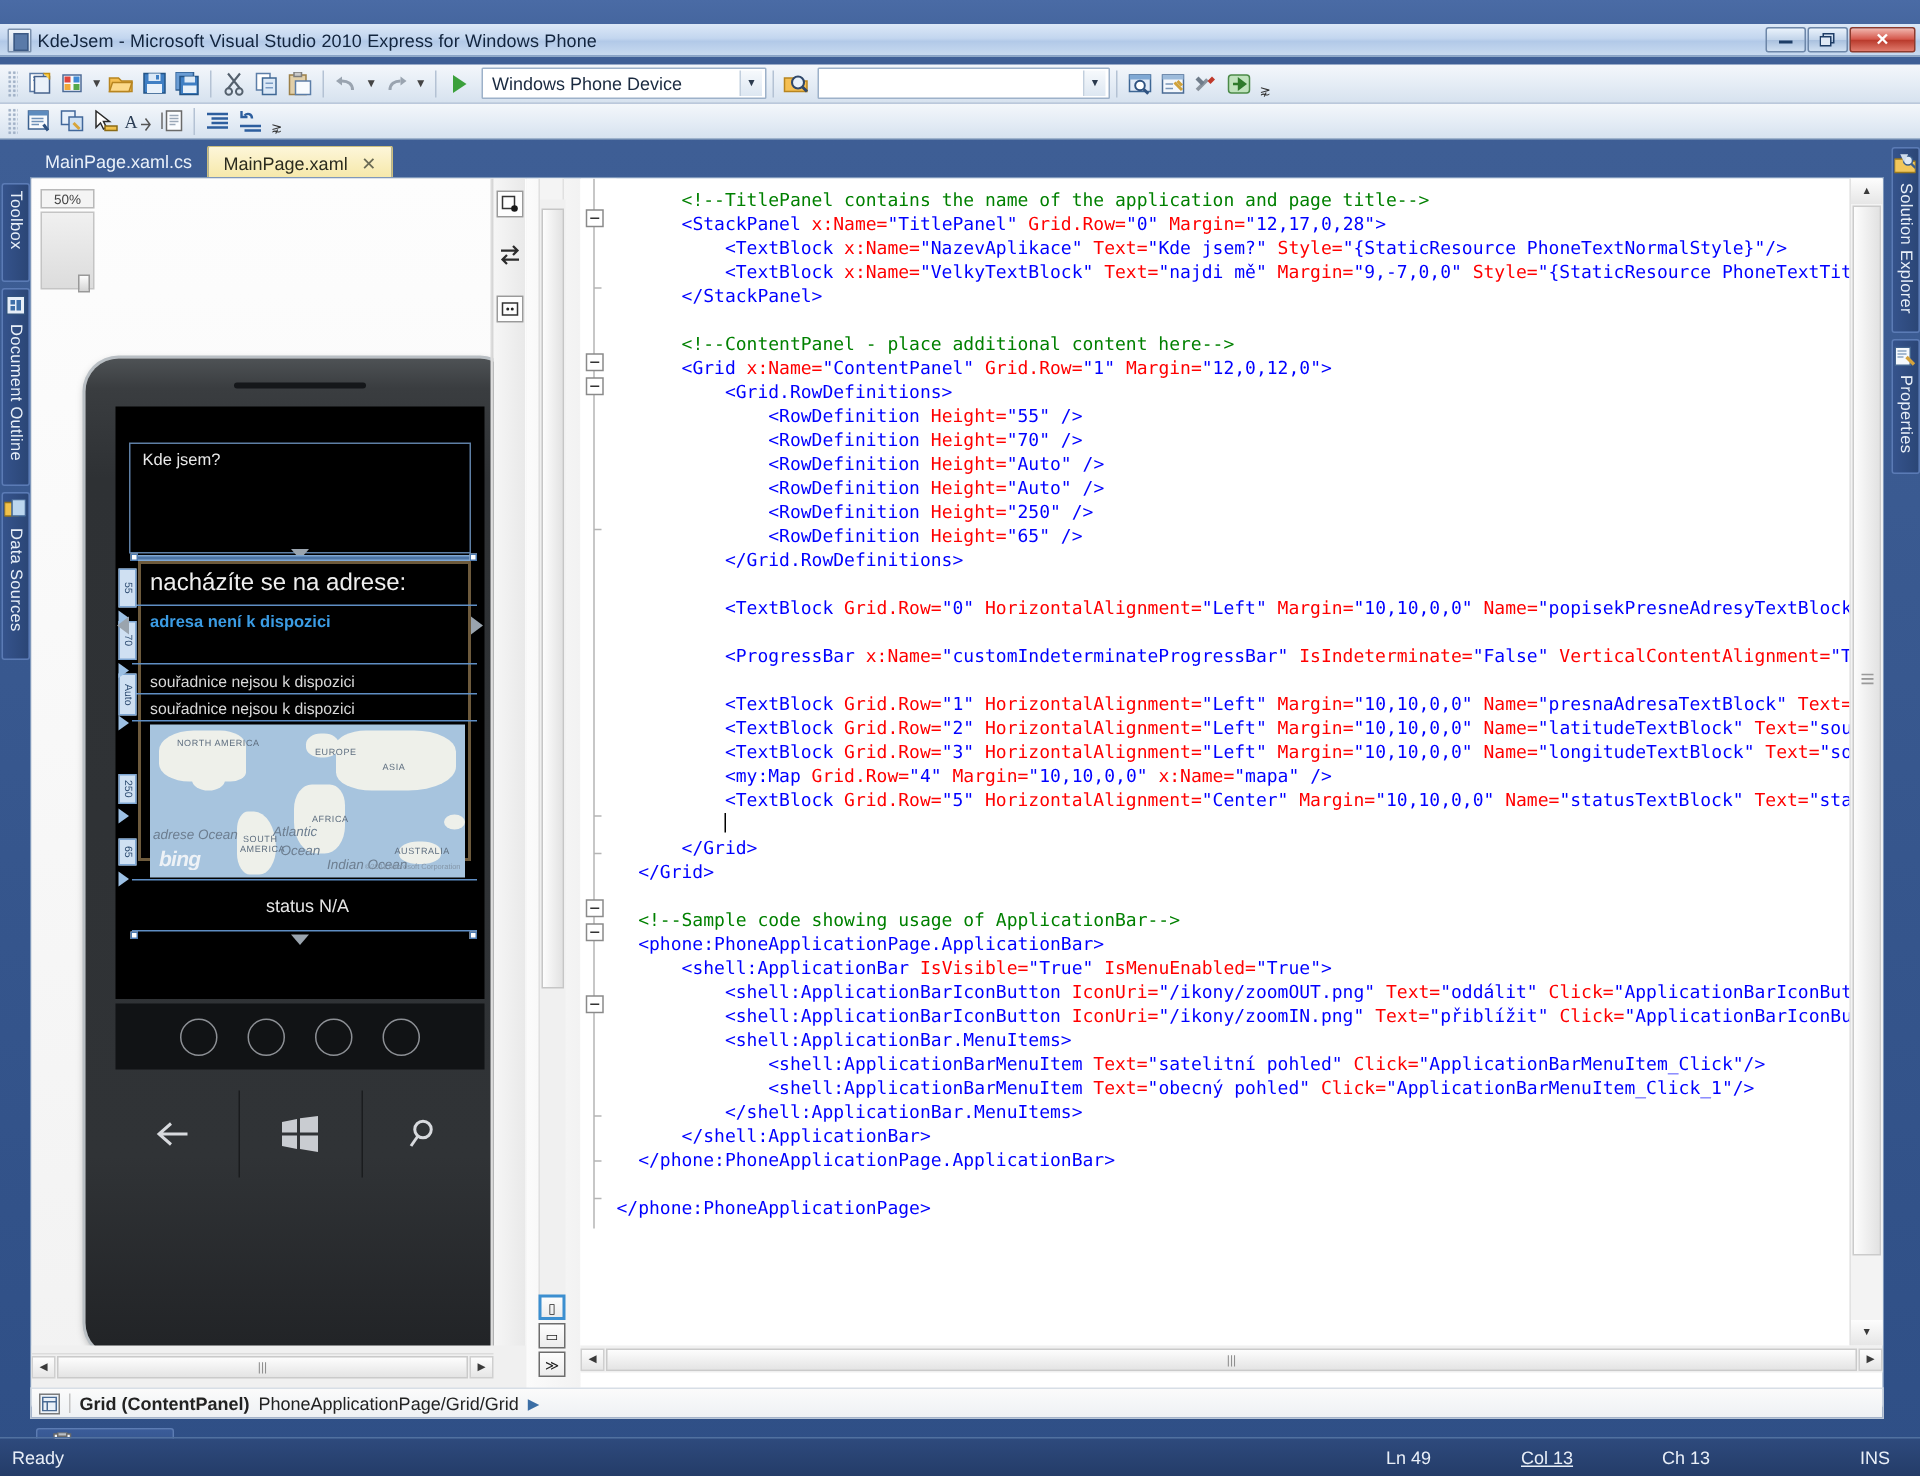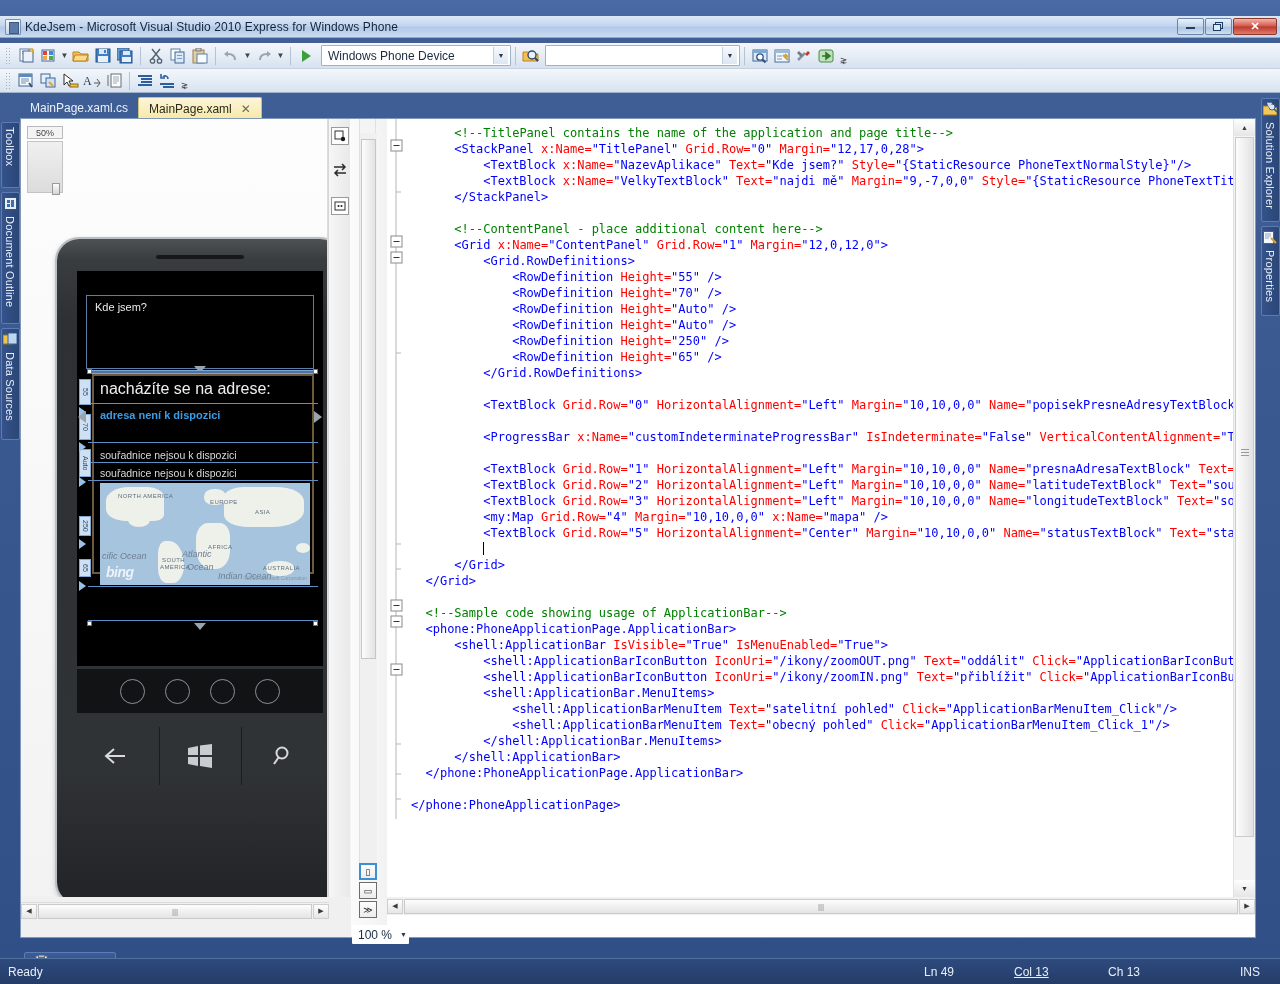--- a/index.html
+++ b/index.html
@@ -708,30 +708,31 @@
                 <div class="land" style="left:196px;top:60px;width:14px;height:10px;border-radius:50%;"></div>
 
                 <span class="maplbl" style="left:18px;top:10px;">NORTH AMERICA</span>
                 <span class="maplbl" style="left:110px;top:16px;">EUROPE</span>
                 <span class="maplbl" style="left:155px;top:26px;">ASIA</span>
                 <span class="maplbl" style="left:108px;top:61px;">AFRICA</span>
                 <span class="maplbl" style="left:62px;top:74px;">SOUTH</span>
                 <span class="maplbl" style="left:60px;top:81px;">AMERICA</span>
                 <span class="maplbl" style="left:163px;top:82px;">AUSTRALIA</span>
 
-                <span class="ocean" style="left:2px;top:68px;">cific Ocean</span>
+                <span class="ocean" style="left:2px;top:68px;">adrese Ocean</span>
                 <span class="ocean" style="left:82px;top:66px;">Atlantic</span>
                 <span class="ocean" style="left:87px;top:79px;">Ocean</span>
                 <span class="ocean" style="left:118px;top:88px;">Indian Ocean</span>
 
                 <span id="bing">bing</span>
                 <span id="mapcredit">©2011 Microsoft Corporation</span>
               </div>
 
               <div class="cpline" style="top:210px;"></div>
+              <div id="statusrow">status N/A</div>
               <div class="cpline" style="top:244px;"></div>
             </div>
 
             <div class="rowruler" style="left:2px;top:108px;height:26px;">55</div>
             <div class="rowruler" style="left:2px;top:143px;height:26px;">70</div>
             <div class="rowruler" style="left:2px;top:178px;height:28px;">Auto</div>
             <div class="rowarrow" style="left:2px;top:136px;"></div>
             <div class="rowarrow" style="left:2px;top:171px;"></div>
             <div class="rowarrow" style="left:2px;top:206px;"></div>
             <div class="rowruler" style="left:2px;top:245px;height:20px;">250</div>
@@ -861,20 +862,32 @@
       <div class="sbthumb">|||</div>
       <div class="sbbtn">▶</div>
     </div>
   </div>
 
   <div class="combo" style="position:absolute;left:352px;bottom:40px;width:57px;height:19px;background:#fff;border:none;">
     <span class="cv">100 %</span>
     <span style="font-size:7px;color:#2b3a4d;">▼</span>
   </div>
 
+  <div id="crumb">
+    <span class="ci">
+      <svg width="10" height="10">
+          <rect x="0.5" y="0.5" width="9" height="9" fill="#e9f0f8" stroke="#4a6b94"></rect>
+          <path d="M0.5 3.5h9M3.5 3.5v6" stroke="#4a6b94"></path>
+        </svg>
+    </span>
+    <span class="sep"></span>
+    <span class="b">Grid (ContentPanel)</span>
+    <span>PhoneApplicationPage/Grid/Grid</span>
+    <span class="arrow">▶</span>
+  </div>
 
   <div id="errtab">
     <span>
       <svg width="15" height="15">
           <rect x="1" y="1" width="11" height="13" fill="#f1f5fa" stroke="#6a6a6a"></rect>
           <rect x="3.5" y="0" width="6" height="2.5" fill="#b9bec4" stroke="#6a6a6a"></rect>
           <path d="M3 5h7M3 7h7M3 9h5" stroke="#98a6b6"></path>
           <circle cx="11" cy="11.5" r="3.3" fill="#d83b32" stroke="#8f231c"></circle>
           <path d="M9.5 10l3 3M12.5 10l-3 3" stroke="#fff"></path>
         </svg>

